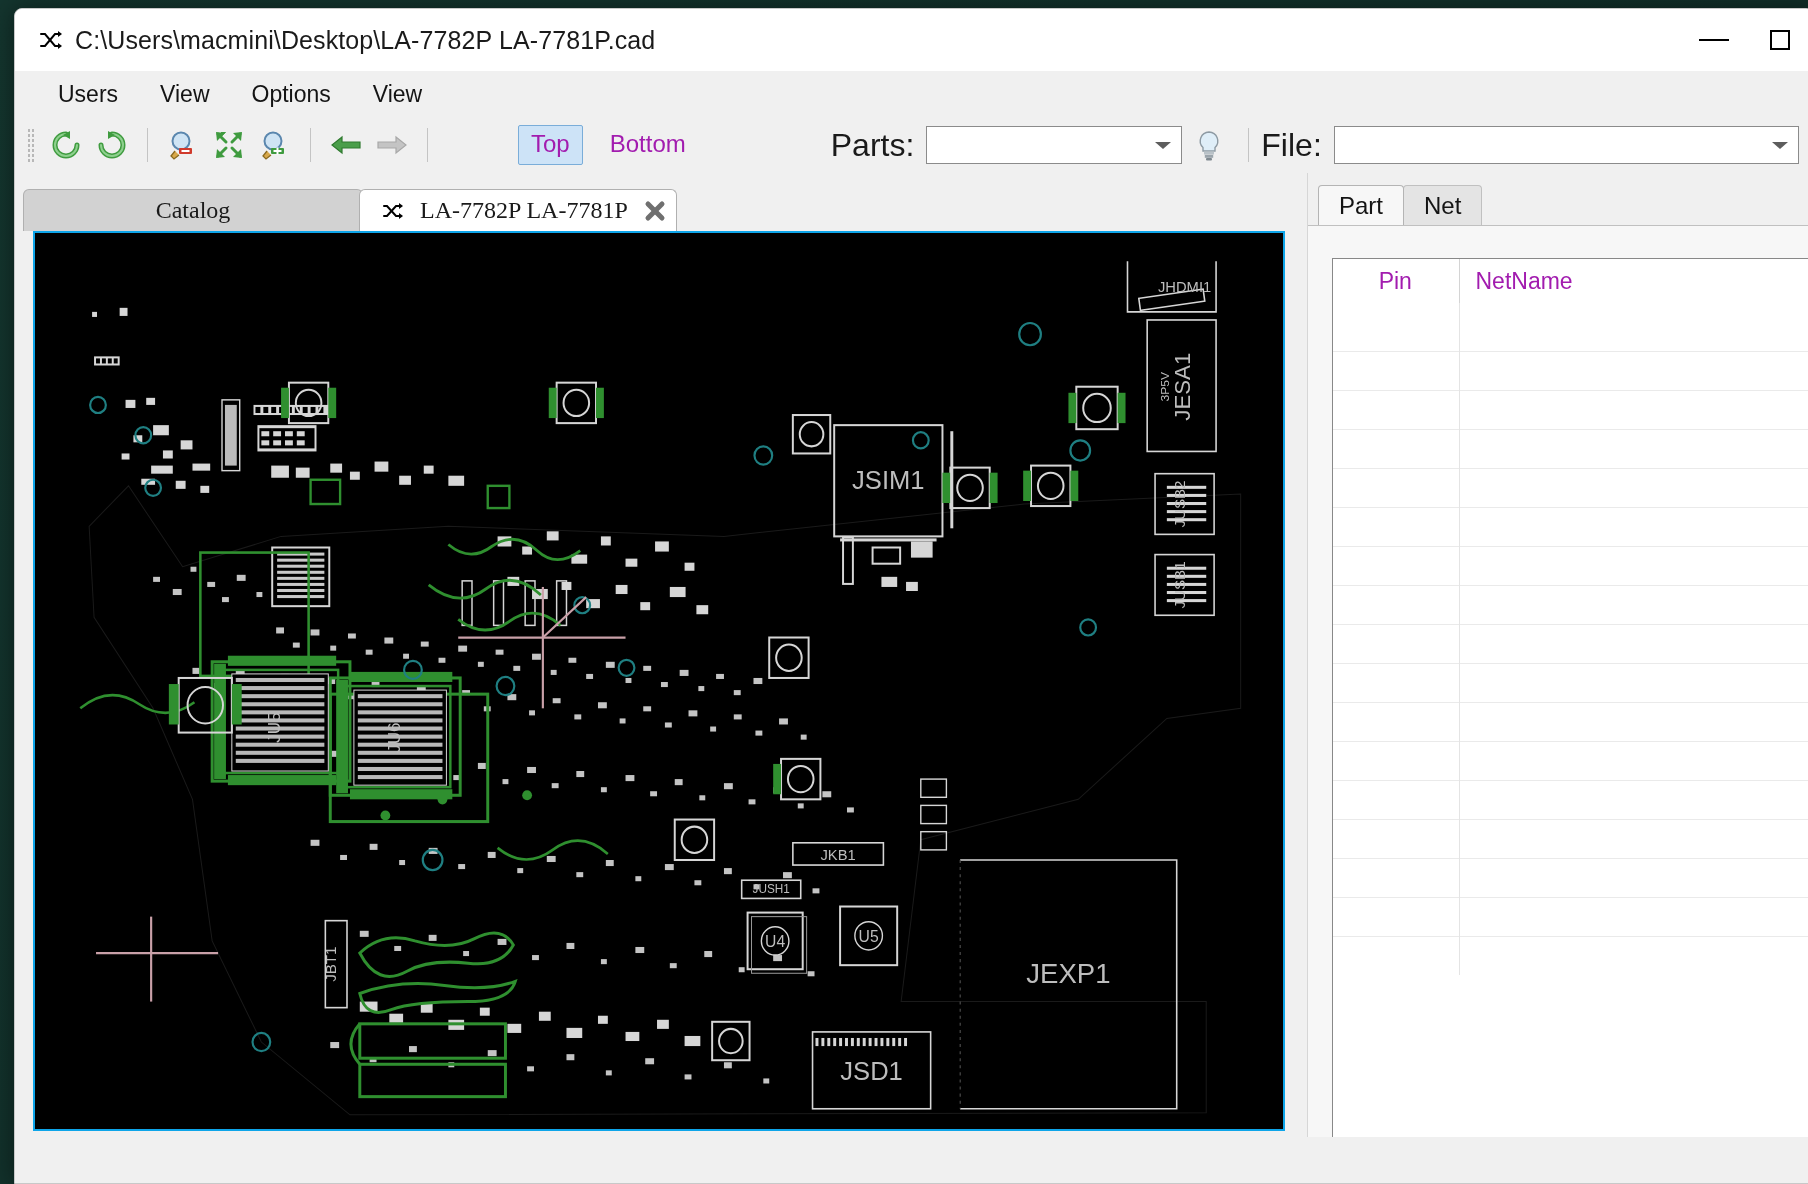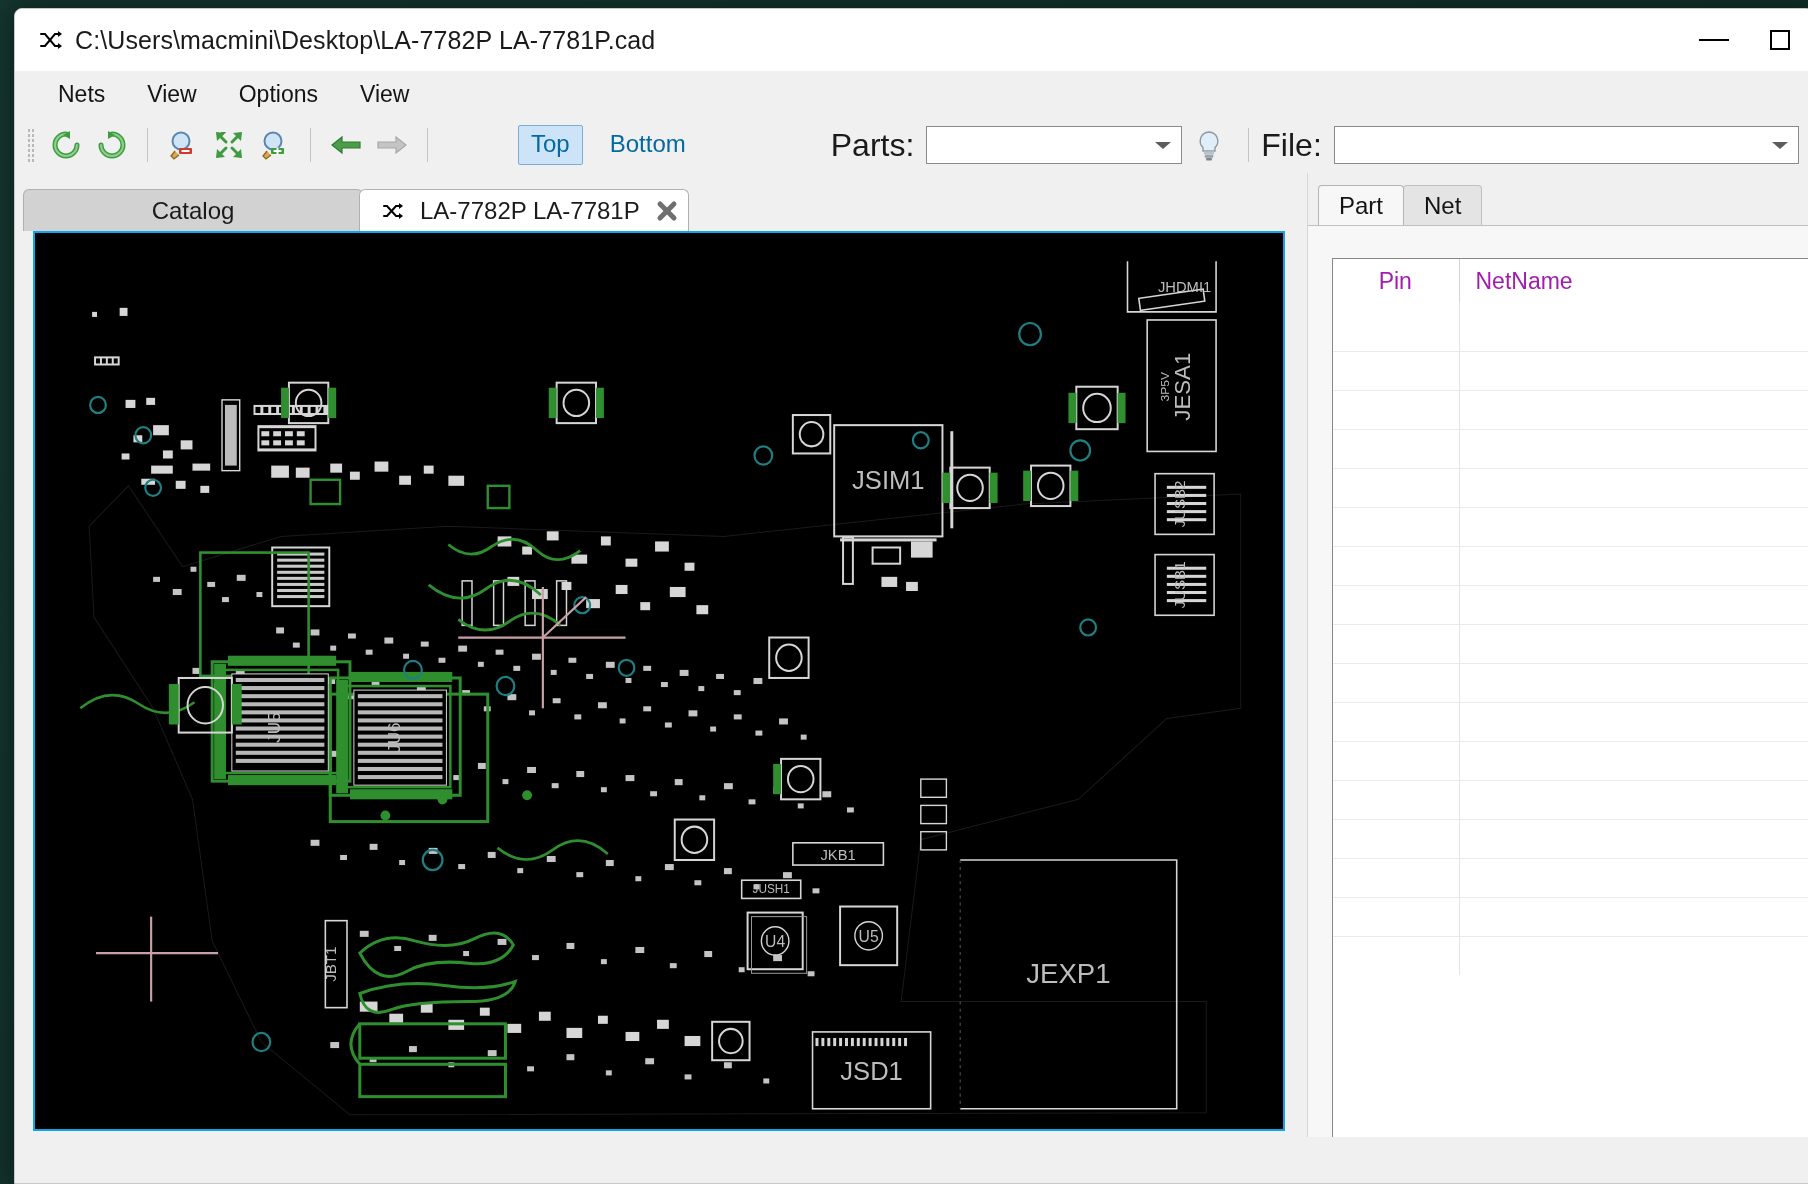--- a/index.html
+++ b/index.html
@@ -107,21 +107,21 @@
     background: #c4c4c4;
     margin: 0 12px;
     flex: none;
   }
   .side-toggle {
     display: flex; align-items: center;
     margin-left: 78px;
   }
   .side-btn {
     font-size: 24px;
-    color: #0369a1;
+    color: #a21caf;
     padding: 4px 12px 6px;
     border: 1px solid transparent;
     border-radius: 2px;
   }
   .side-btn.active {
     background: #cde3f7;
     border-color: #7aadd9;
   }
   .side-btn + .side-btn { margin-left: 14px; }
 
@@ -175,20 +175,21 @@
     display: flex;
     align-items: center;
     justify-content: center;
     border: 1px solid #b0b0b0;
     border-bottom: none;
     border-radius: 6px 6px 0 0;
     font-size: 24px;
     color: #1a1a1a;
     padding: 0 18px;
     position: relative;
+    font-family: Liberation Serif, serif;
   }
   .tab.inactive {
     width: 340px;
     background: #d2d2d2;
   }
   .tab.active {
     background: #ffffff;
     margin-left: -4px;
     z-index: 2;
     padding-left: 22px;
@@ -313,21 +314,21 @@
         <div class="cap-btn">
           <span class="cap-min"></span>
         </div>
         <div class="cap-btn">
           <span class="cap-max"></span>
         </div>
       </div>
     </div>
 
     <div class="menubar">
-      <div class="menu-item">Nets</div>
+      <div class="menu-item">Users</div>
       <div class="menu-item">View</div>
       <div class="menu-item">Options</div>
       <div class="menu-item">View</div>
     </div>
 
     <div class="toolbar">
       <span class="grip"></span>
 
       <div class="tbtn">
         <svg viewBox="0 0 32 32" width="32" height="32">

